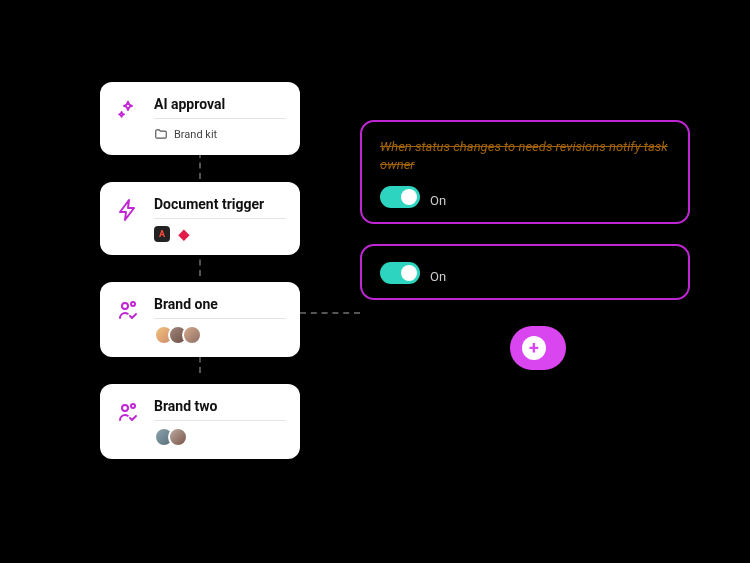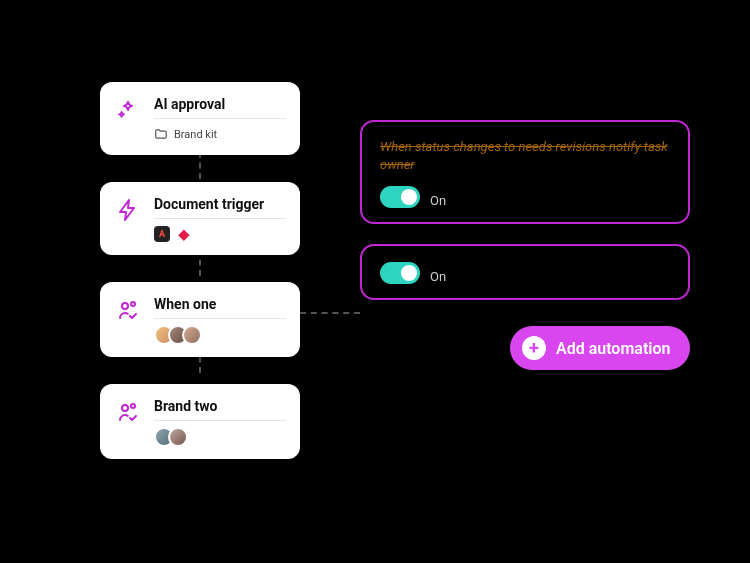--- a/index.html
+++ b/index.html
@@ -199,21 +199,21 @@
   <div class="stage-card">
     <div class="stage-icon">
       <svg viewBox="0 0 24 24" width="24" height="24" fill="none" stroke="currentColor" stroke-width="2" stroke-linecap="round" stroke-linejoin="round">
           <circle cx="9" cy="8" r="3"></circle>
           <path d="M4 20c0-3 2.5-5 5-5 1 0 2 .3 2.8.8"></path>
           <circle cx="17" cy="6" r="2"></circle>
           <path d="m14 18 2 2 4-4"></path>
         </svg>
     </div>
     <div class="stage-body">
-      <div class="stage-title">When one</div>
+      <div class="stage-title">Brand one</div>
       <div class="stage-meta">
         <div class="avatars">
           <span class="avatar av1"></span>
           <span class="avatar av2"></span>
           <span class="avatar av3"></span>
         </div>
       </div>
     </div>
   </div>
 
@@ -257,14 +257,13 @@
           <span class="knob"></span>
         </span>
       <span class="toggle-label">On</span>
     </div>
   </div>
 
 </div>
 
 <div class="add-btn" style="left:510px; top:326px;">
   <span class="add-plus">+</span>
-  <span>Add automation</span>
 </div>
 
 </body></html>

